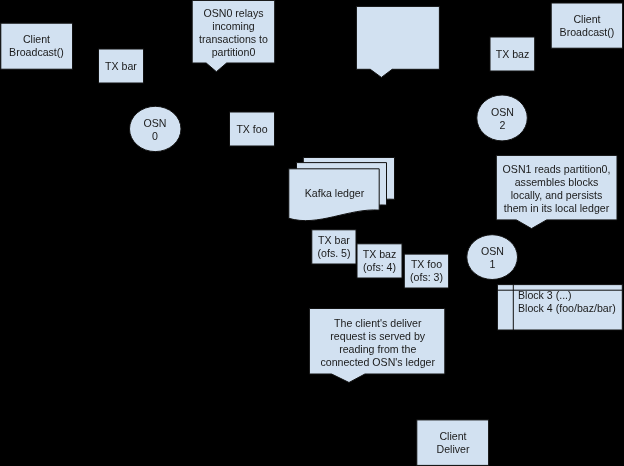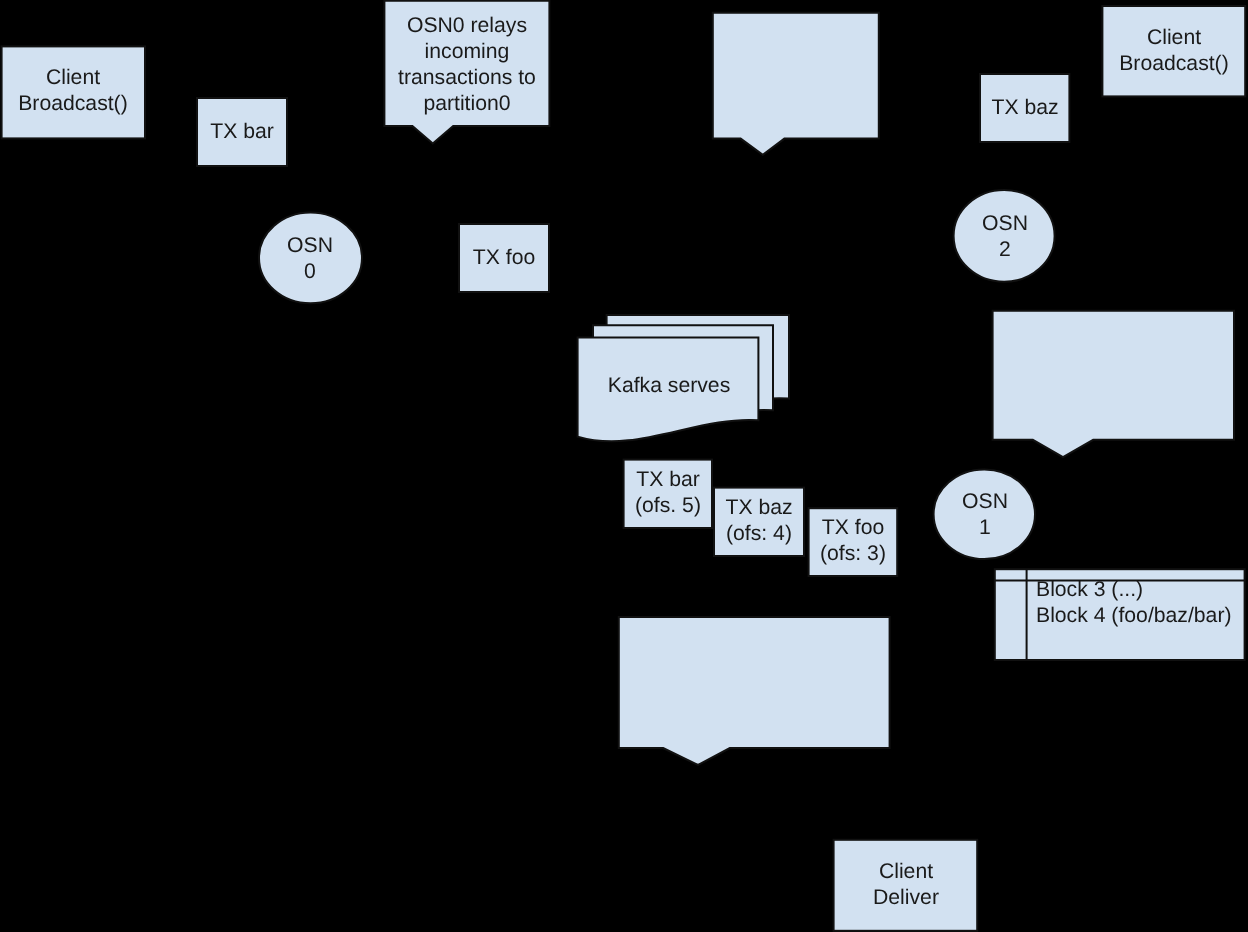--- a/index.html
+++ b/index.html
@@ -60,33 +60,39 @@
   <div class="txt" style="left:490px;top:37px;width:45px;height:34px">
       <span>TX baz</span>
     </div>
   <div class="txt" style="left:551px;top:3px;width:72px;height:45px">
       <span>Client<br>Broadcast()</span>
     </div>
   <div class="txt" style="left:477px;top:96px;width:51px;height:46px">
       <span>OSN<br>2</span>
     </div>
   <div class="txt" style="left:289px;top:172px;width:91px;height:42px">
-      <span>Kafka serves</span>
+      <span>Kafka ledger</span>
+    </div>
+  <div class="txt" style="left:496px;top:156px;width:121px;height:65px">
+      <span>OSN1 reads partition0,<br>assembles blocks<br>locally, and persists<br>them in its local ledger</span>
     </div>
   <div class="txt" style="left:312px;top:229px;width:44px;height:35px">
       <span>TX bar<br>(ofs. 5)</span>
     </div>
   <div class="txt" style="left:357px;top:243px;width:45px;height:35px">
       <span>TX baz<br>(ofs: 4)</span>
     </div>
   <div class="txt" style="left:404px;top:253px;width:45px;height:35px">
       <span>TX foo<br>(ofs: 3)</span>
     </div>
   <div class="txt" style="left:467px;top:235px;width:51px;height:45px">
       <span>OSN<br>1</span>
     </div>
+  <div class="txt" style="left:309.5px;top:309.5px;width:135.5px;height:65px">
+      <span>The client's deliver<br>request is served by<br>reading from the<br>connected OSN's ledger</span>
+    </div>
   <div class="txt" style="left:417px;top:420px;width:72px;height:45px">
       <span>Client<br>Deliver</span>
     </div>
   <div class="txt ledger" style="left:518px;top:291px;width:104px;height:22px;text-align:left;justify-content:flex-start">
       <span>Block 3 (...)<br>Block 4 (foo/baz/bar)</span>
     </div>
 </div>
 
 </body></html>

